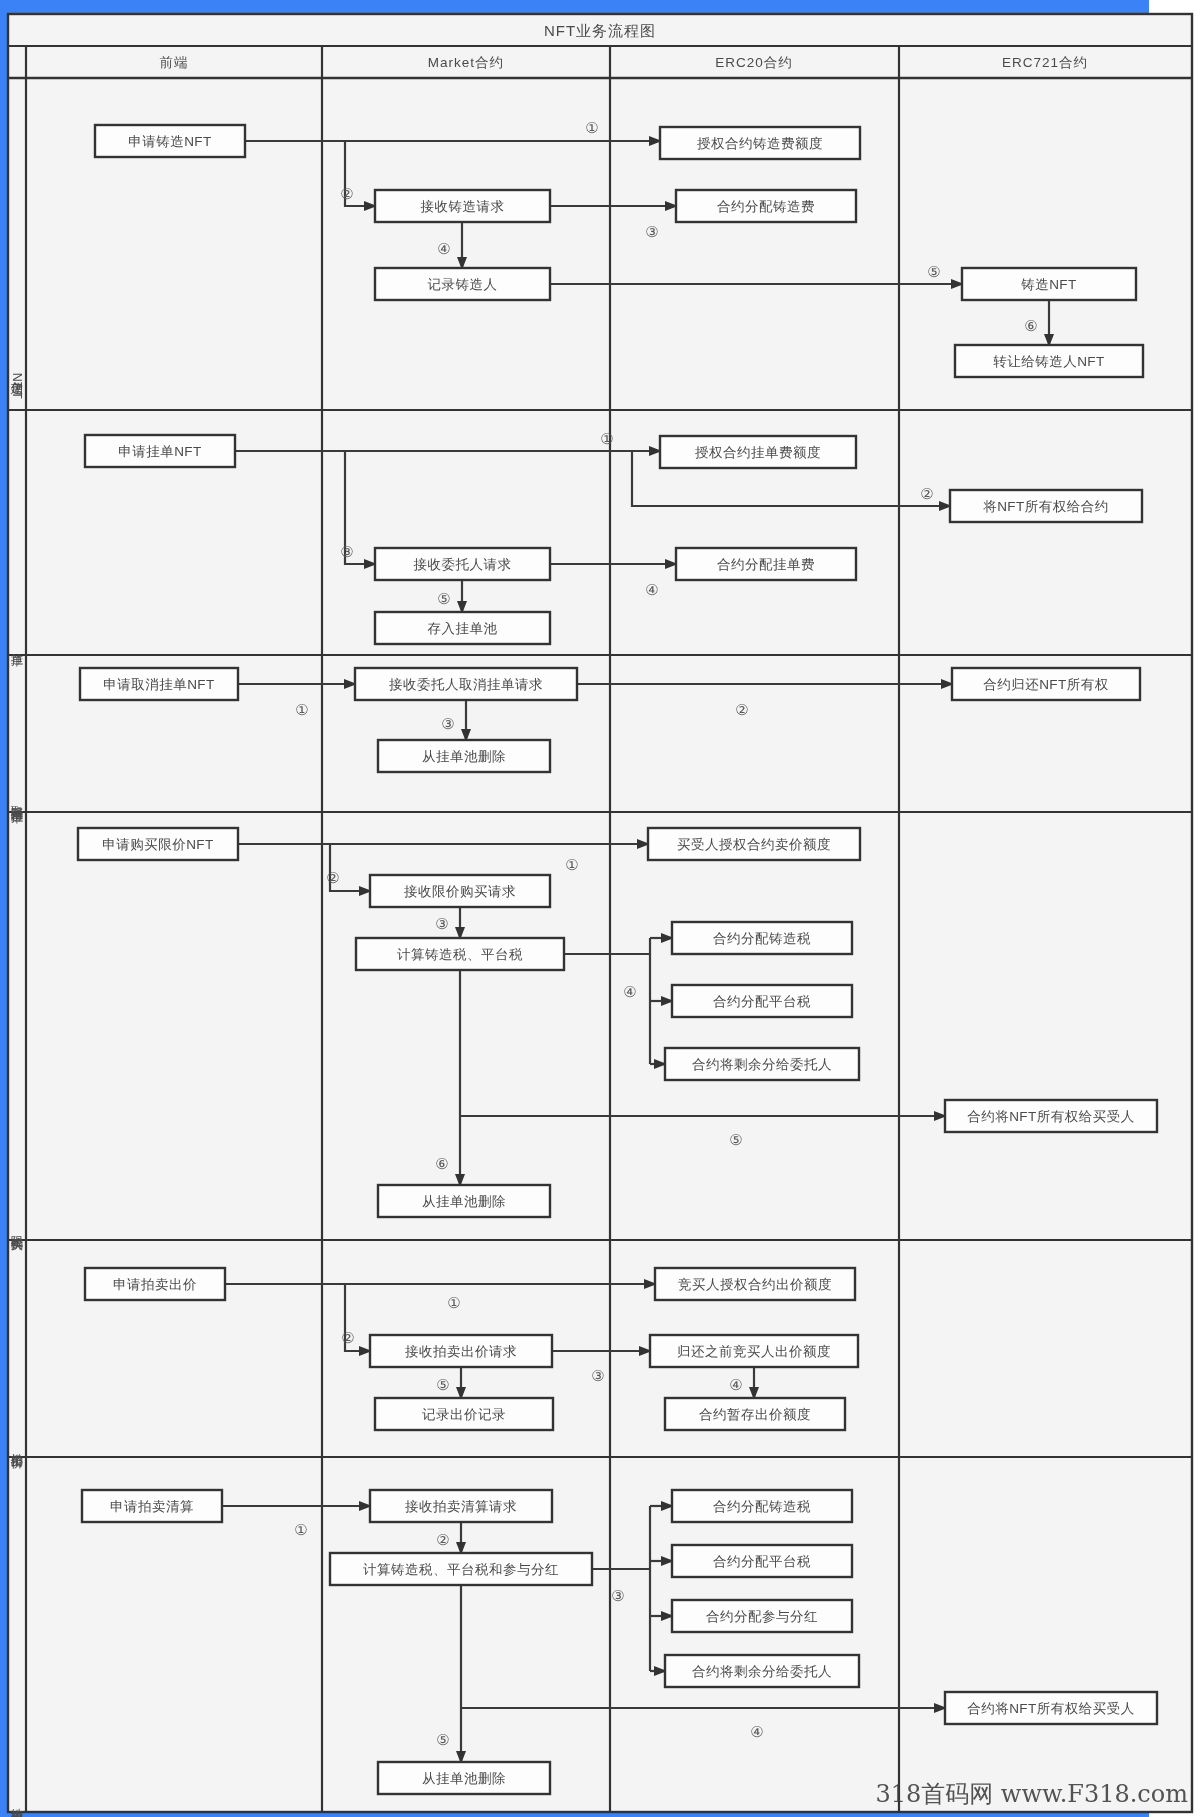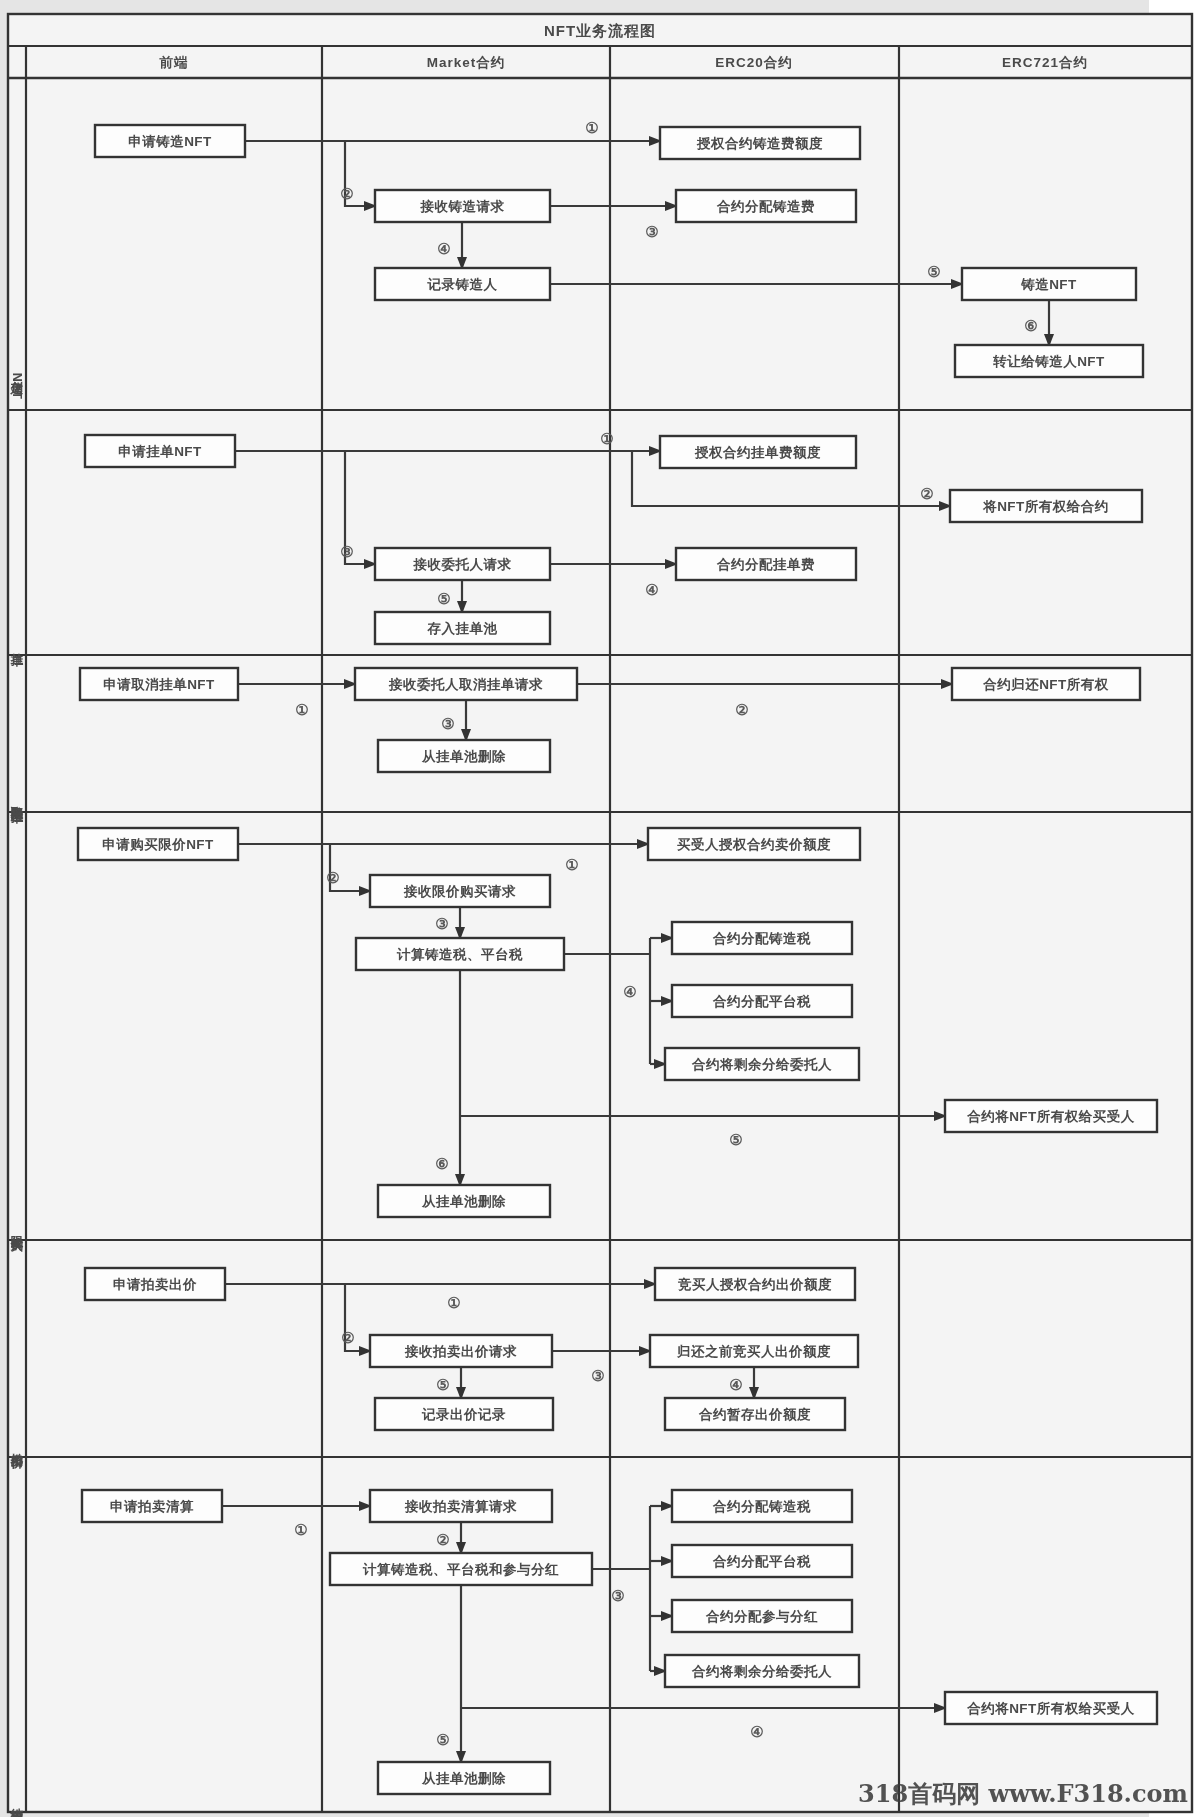--- a/index.html
+++ b/index.html
@@ -1,17 +1,17 @@
 <!DOCTYPE html>
 <html><head>
 <meta charset="utf-8">
 <style>
   html,body{margin:0;padding:0;background:#ffffff;}
-  .page{width:1149px;height:1817px;position:relative;background:#e5e5e5;
-        font-family:"Liberation Sans", sans-serif;font-weight:bold;}
+  .page{width:1149px;height:1817px;position:relative;background:#3b82f6;
+        font-family:"Liberation Sans", sans-serif;}
   svg text{font-family:"Liberation Sans", sans-serif;}
   .wm{font-family:"DejaVu Serif", serif;}
 </style>
 </head>
 <body>
 
 <div class="page">
   <svg id="diagram" viewBox="0 0 1200 1817" width="1200" height="1817">
     <defs>
       <marker id="arr" markerWidth="13" markerHeight="10" refX="11" refY="5" orient="auto" markerUnits="userSpaceOnUse">

